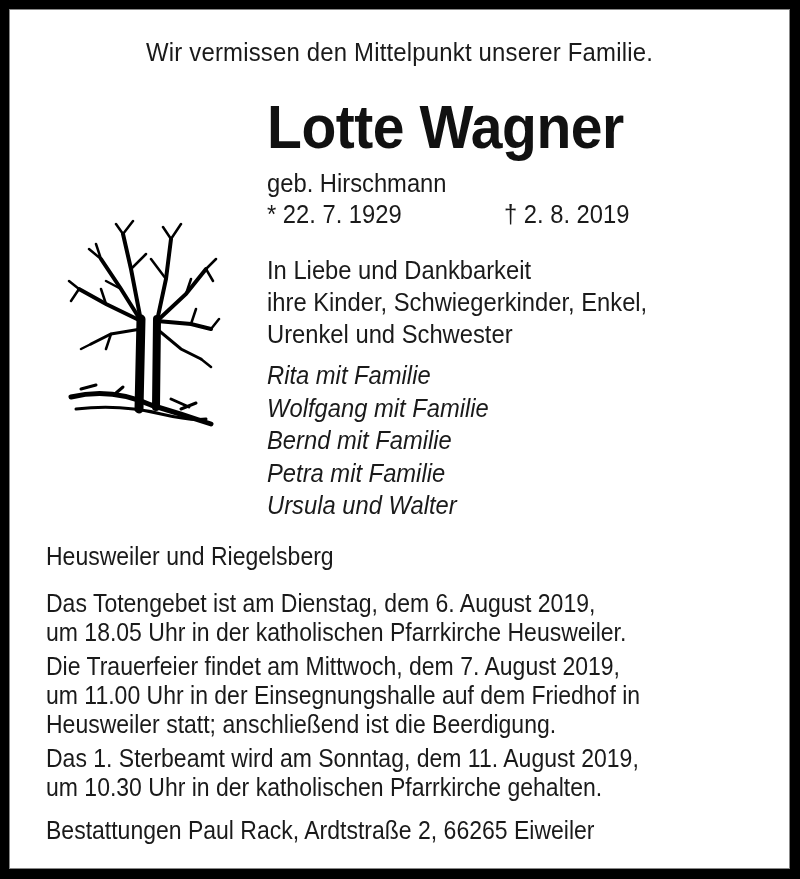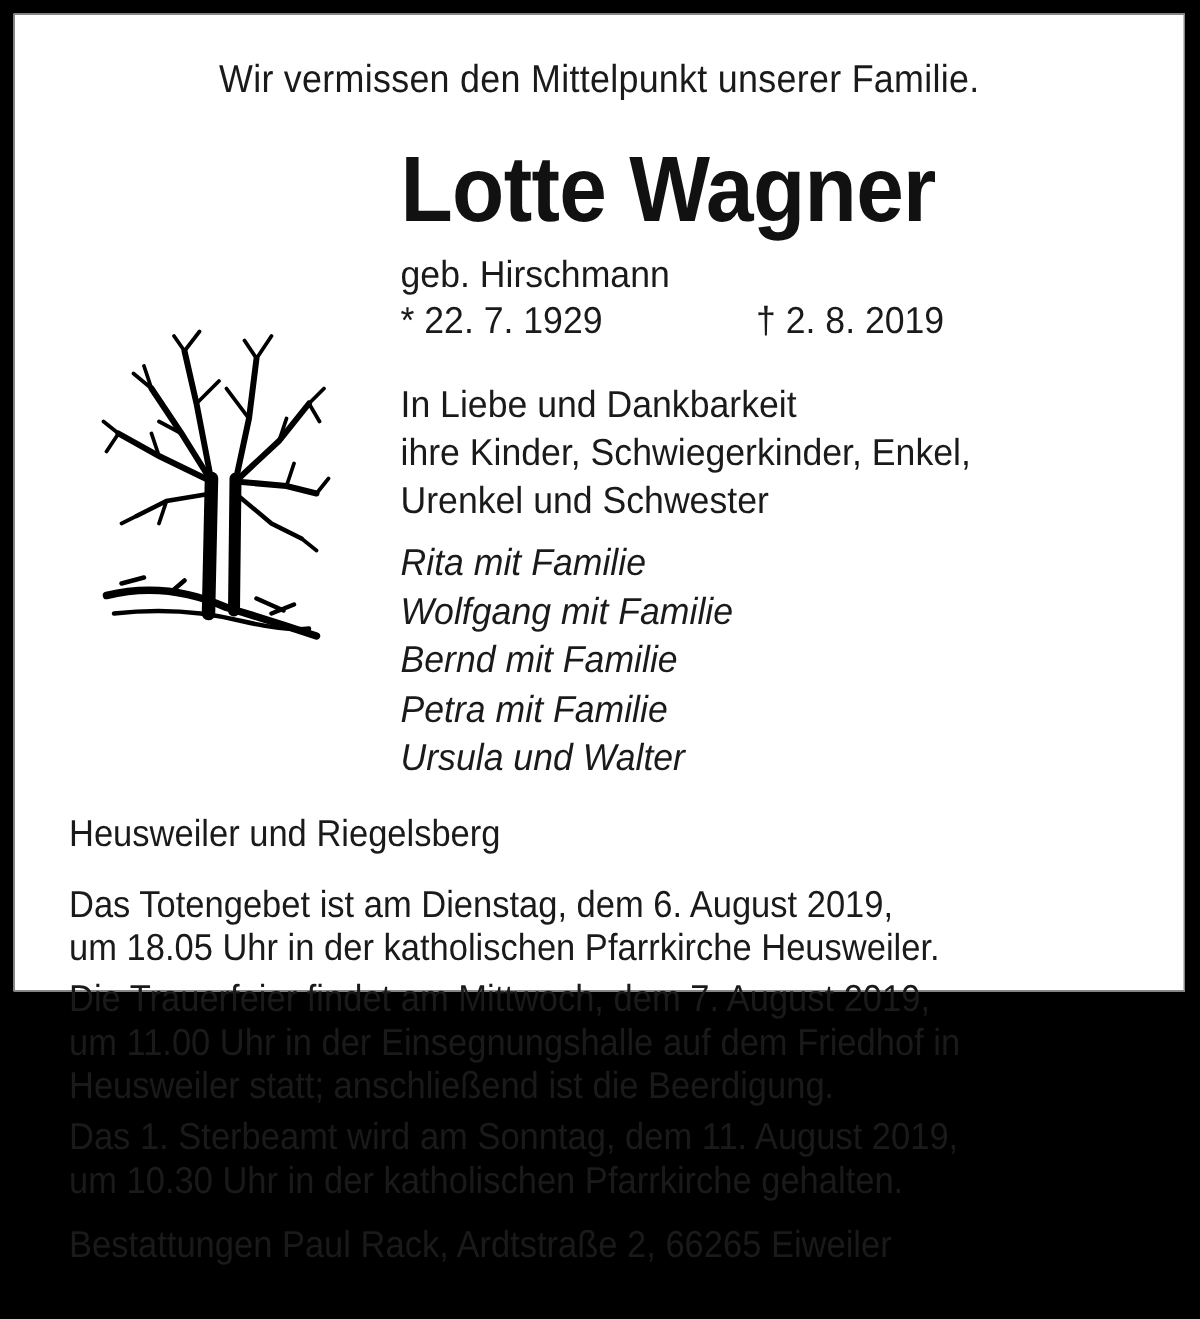--- a/index.html
+++ b/index.html
@@ -7,21 +7,21 @@
       width: 800px; height: 879px;
       background: #000;
       position: relative;
       overflow: hidden;
       font-family: "Liberation Sans Narrow", "Liberation Sans", sans-serif;
       color: #1a1a1a;
     }
     .card {
       position: absolute;
       left: 9px; top: 9px;
-      width: 781px; height: 652px;
+      width: 781px; height: 860px;
       background: #fff;
       box-shadow: inset 0 0 0 1px #888;
     }
     .abs { position: absolute; white-space: nowrap; }
     .headline {
       left: 0; width: 781px; top: 28px;
       text-align: center;
       font-size: 26px;
       letter-spacing: 0.2px;
       transform: scaleX(0.92);

